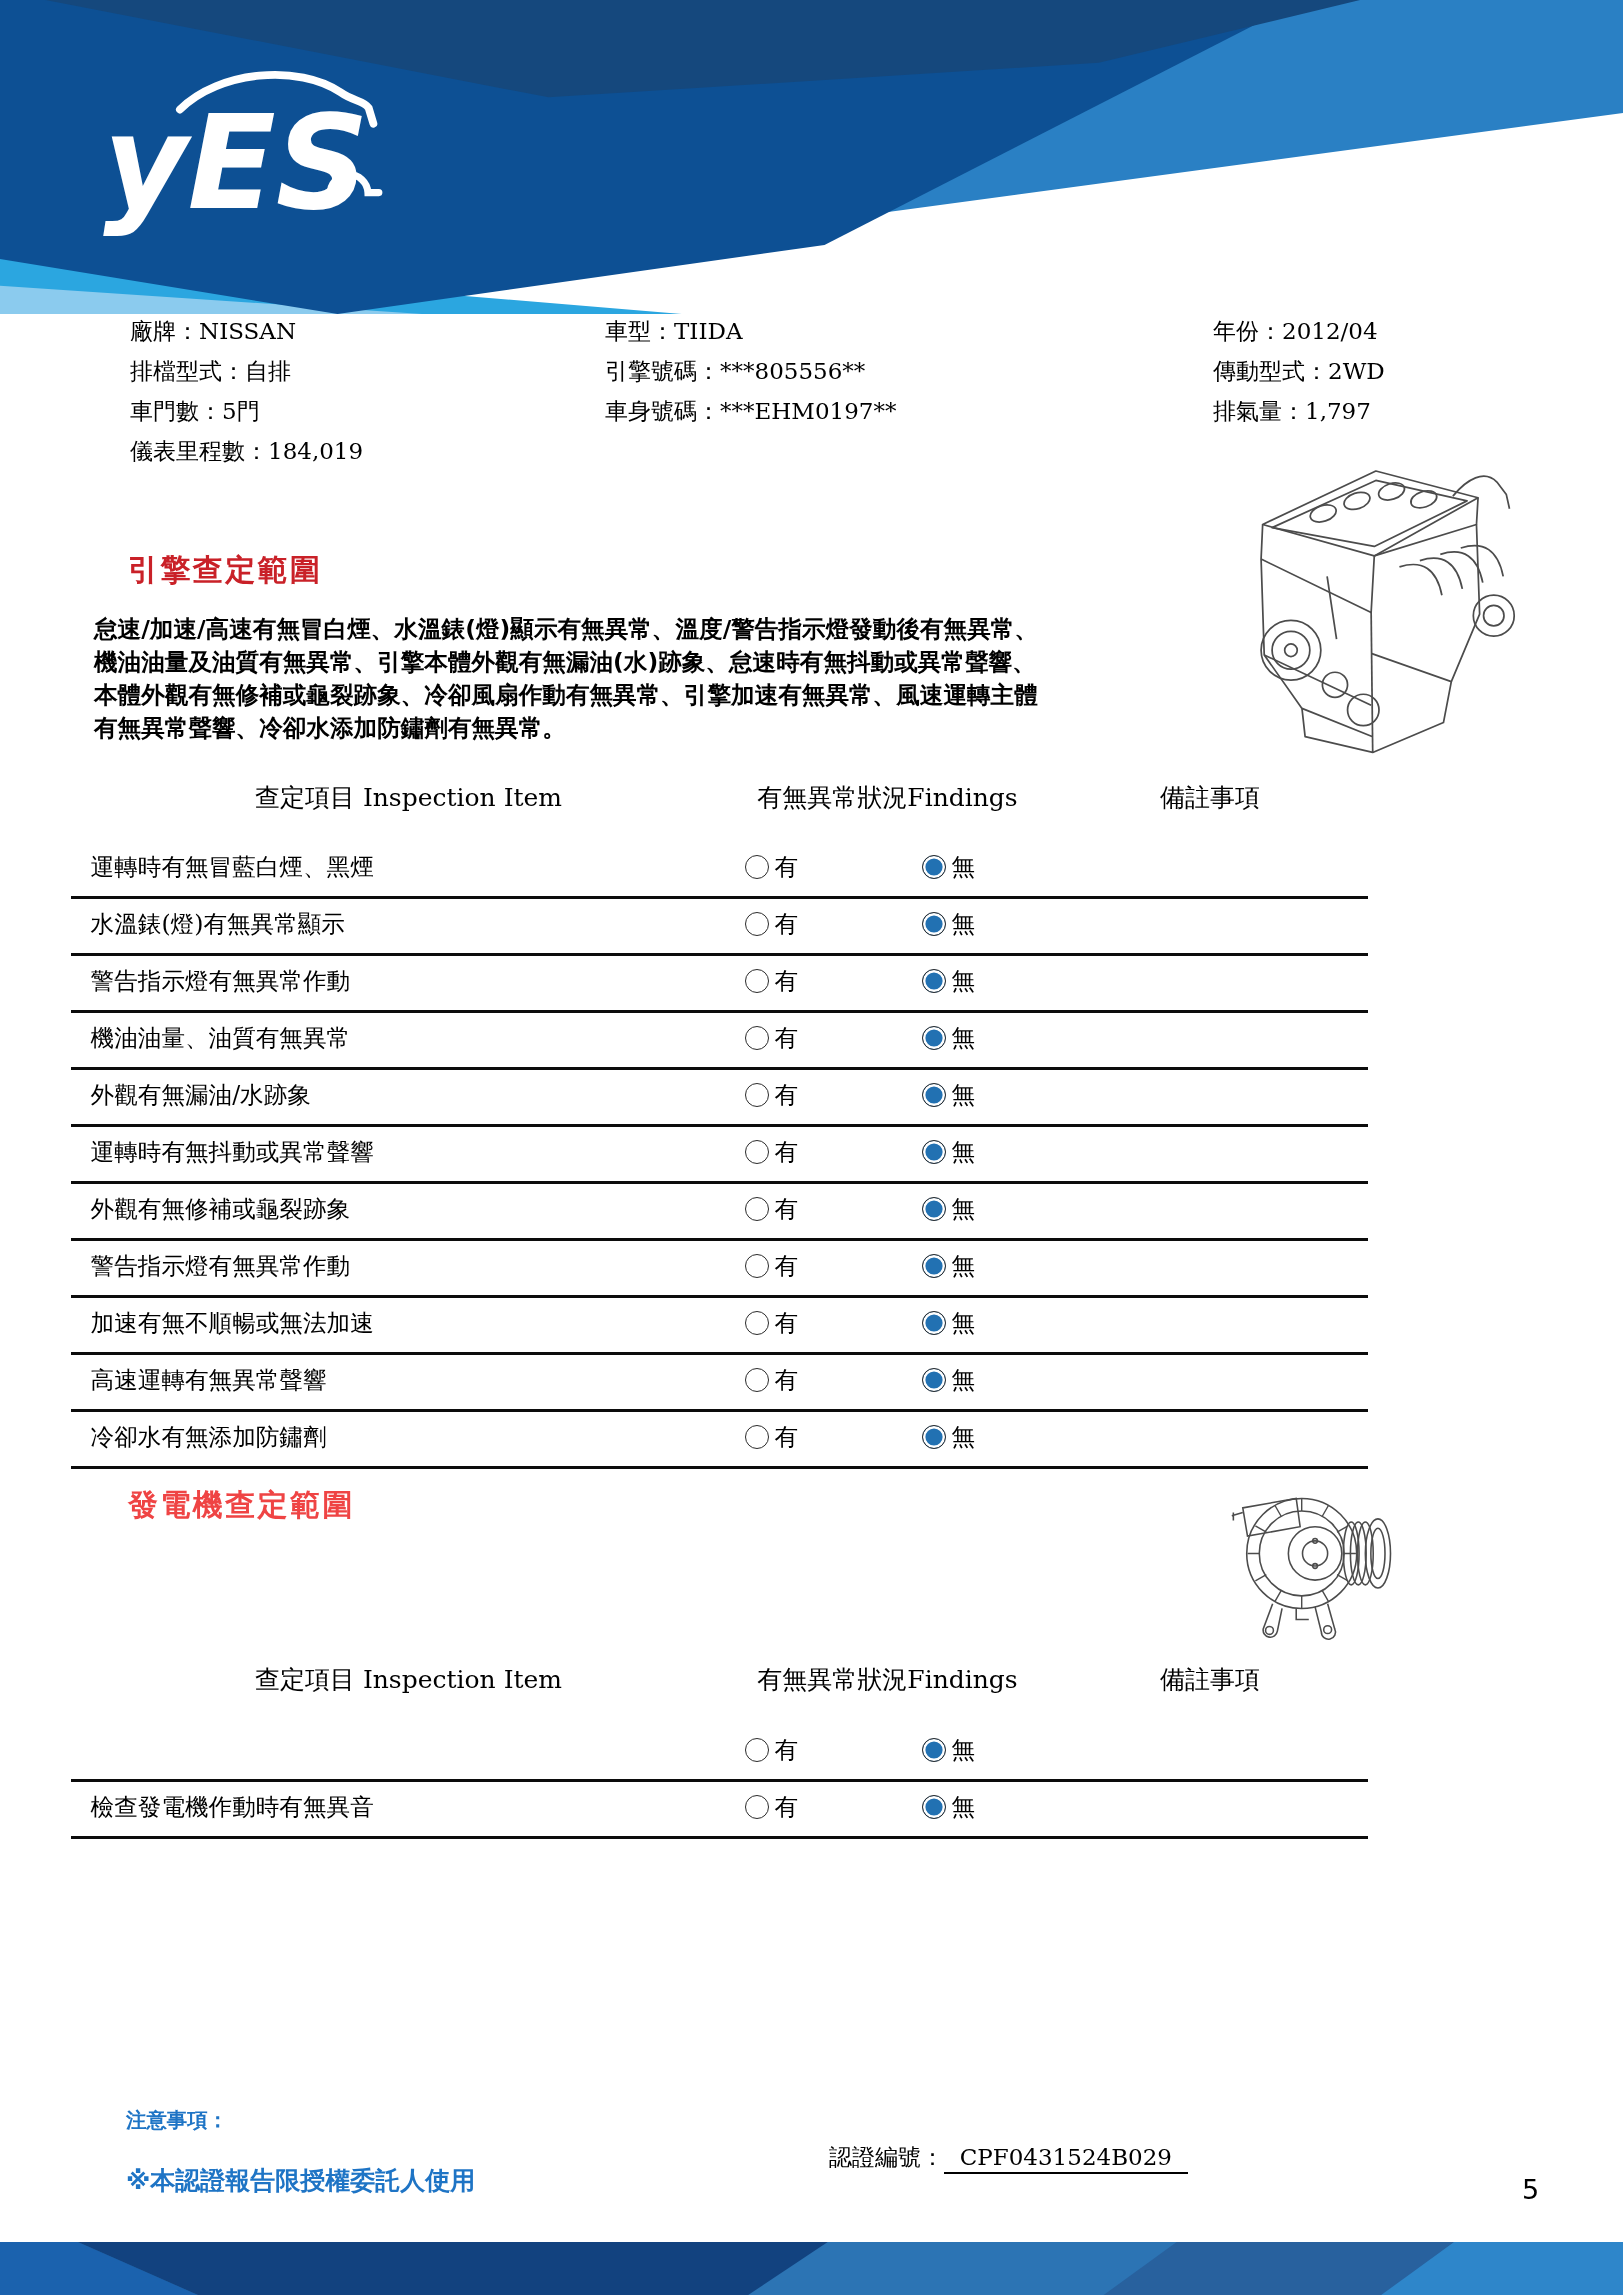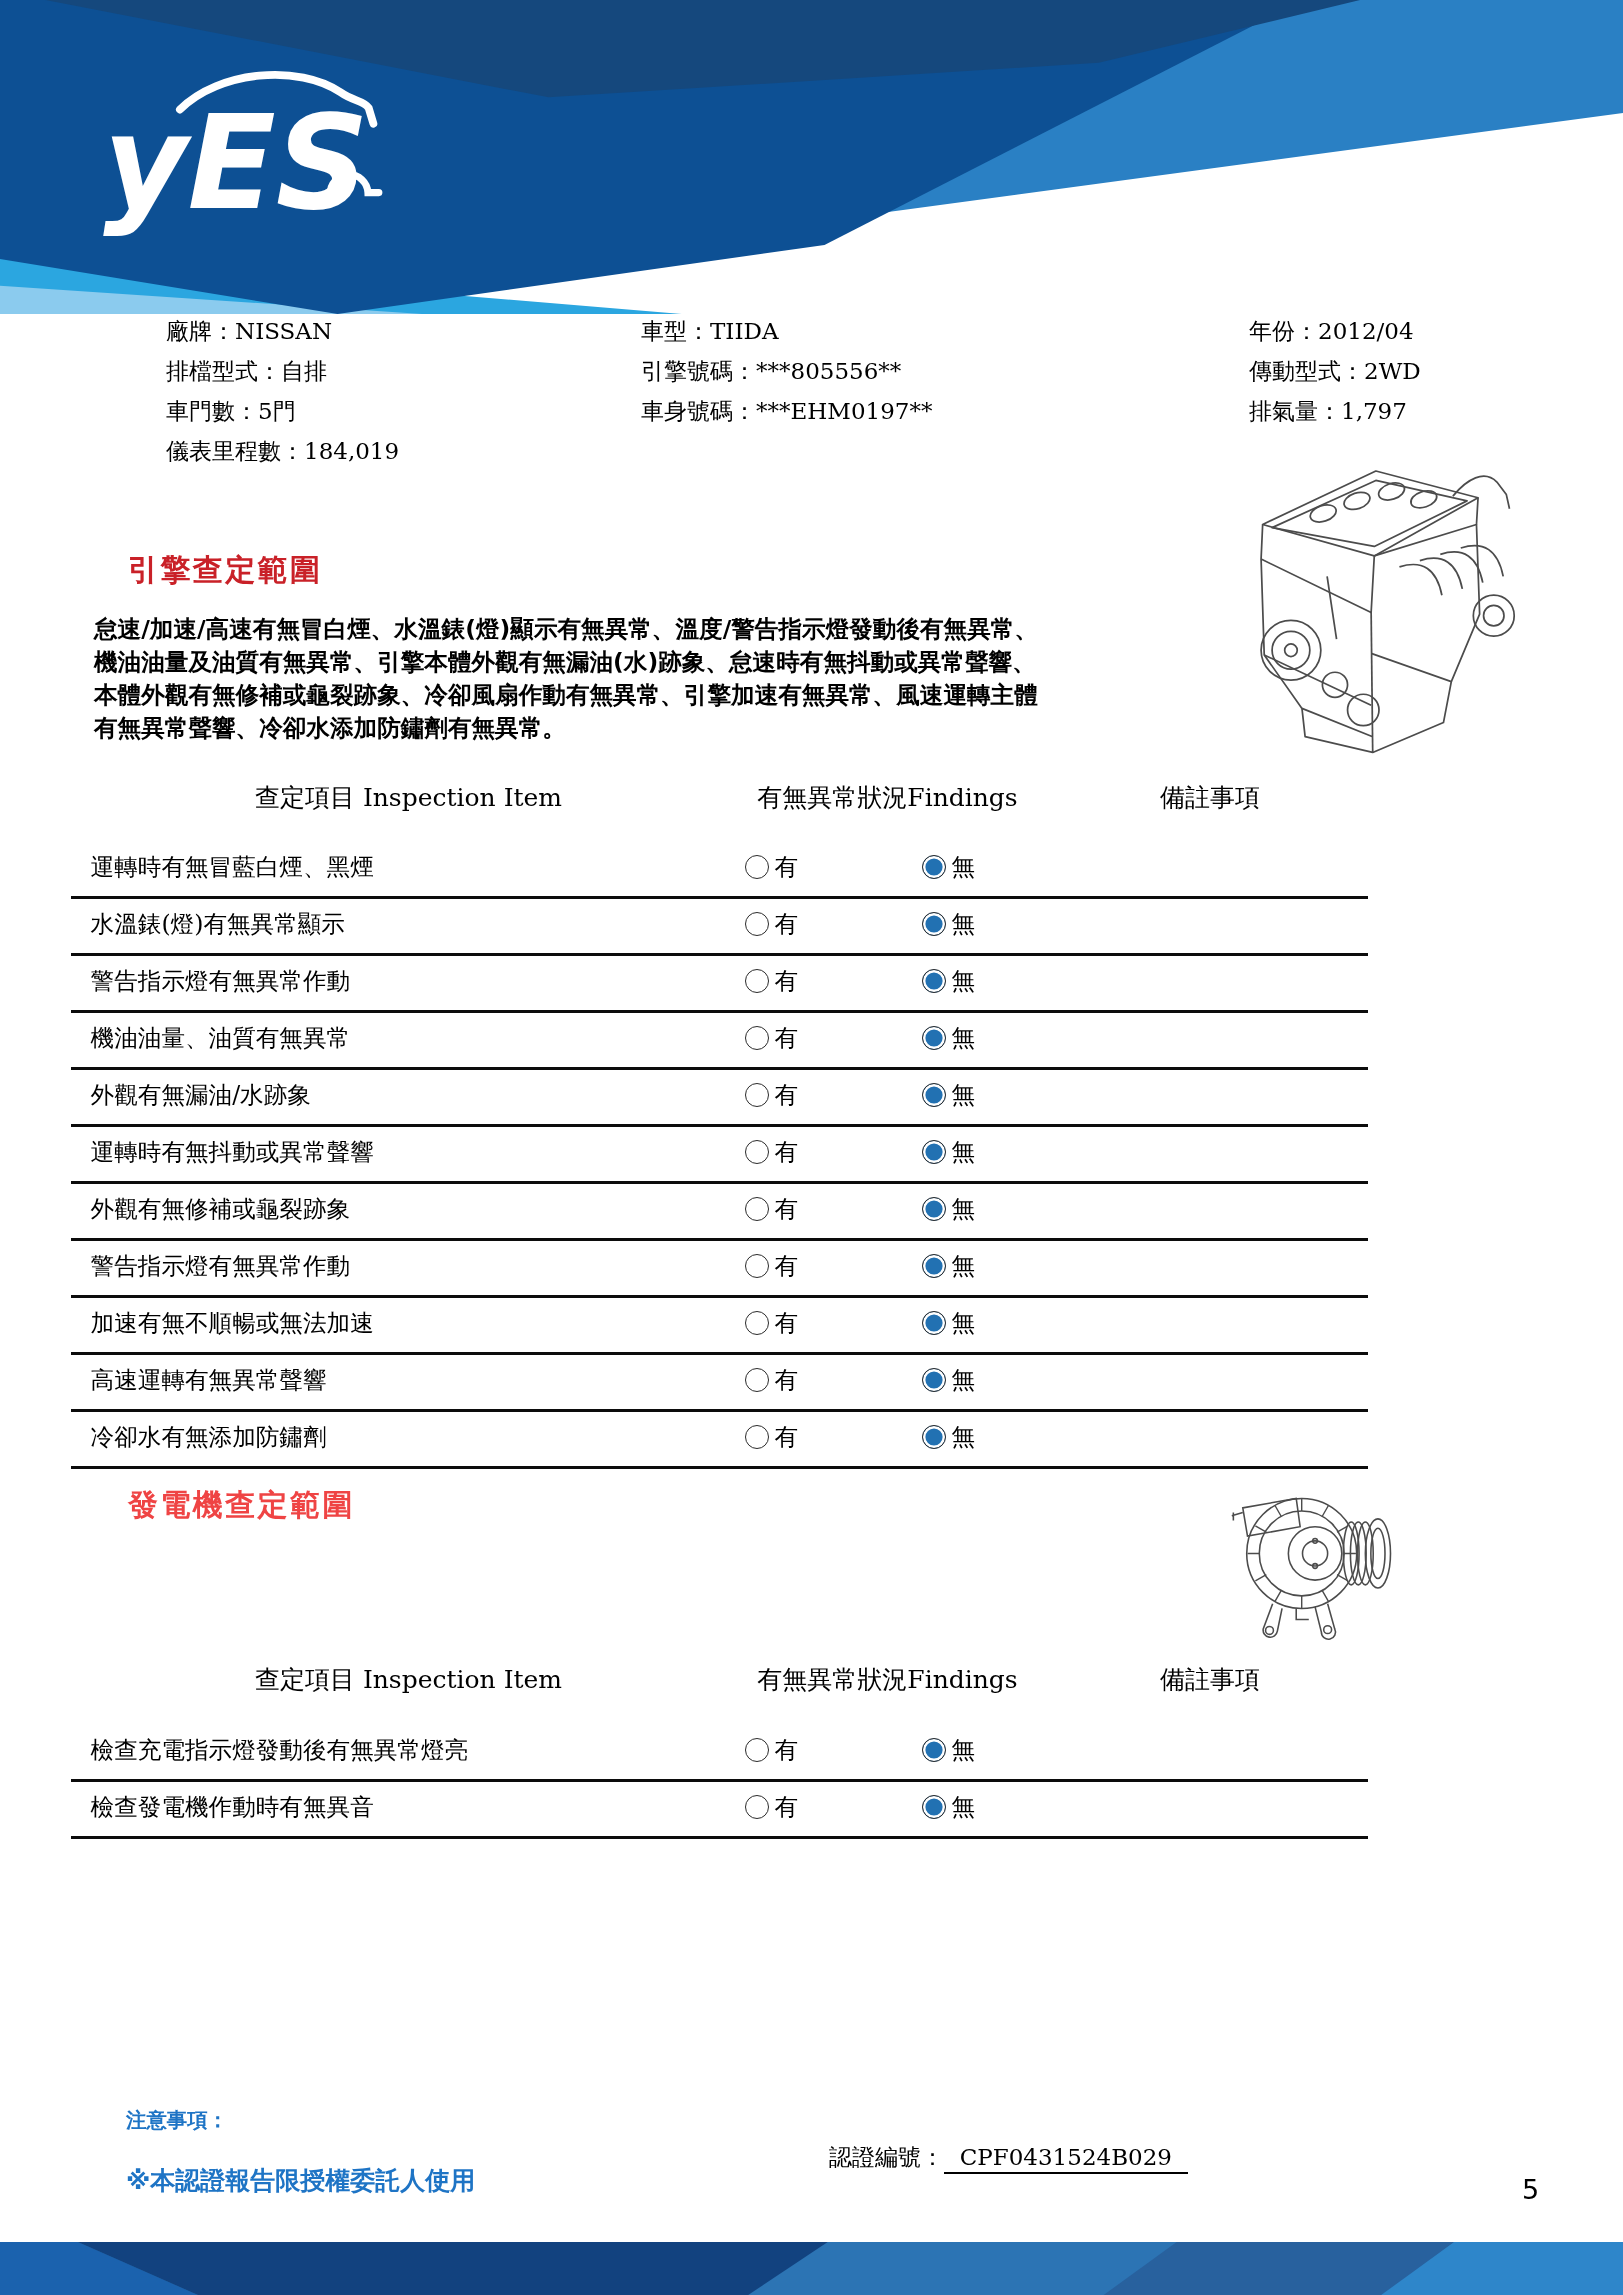--- a/index.html
+++ b/index.html
@@ -12,21 +12,21 @@
   .hdr-medium{background:#2a80c4;clip-path:polygon(77% 0,100% 0,100% 36%,8% 100%,0 100%,0 82%);}
   .hdr-cyan{background:#2ba6e0;clip-path:polygon(0 82%,42% 100%,0 100%);}
   .hdr-light{background:#8bcbee;clip-path:polygon(0 91%,26% 100%,0 100%);}
   .hdr-dark{background:#0d5094;clip-path:polygon(0 0,80.3% 0,50.8% 78%,20.8% 100%,0 82.5%);}
   .hdr-wedge{background:#15487d;clip-path:polygon(2.8% 0,83.8% 0,67.7% 20%,33.8% 31%);}
   .logo{position:absolute;left:101px;top:61px;width:291px;height:188px;}
   .hdr-title{position:absolute;left:397px;top:91px;font-family:"DejaVu Sans","Liberation Sans",sans-serif;
              font-weight:800;font-size:64px;color:#ffffff;letter-spacing:6.3px;white-space:nowrap;}
 
   
-  .vinfo{position:absolute;top:311px;font-size:23px;margin-left:36px;}
+  .vinfo{position:absolute;top:311px;font-size:23px;}
   .vinfo .vi-line{height:40px;line-height:40px;white-space:nowrap;}
   .vcol1{left:130px;} .vcol2{left:605px;} .vcol3{left:1213px;}
 
   
   .sec-head{position:absolute;left:128px;font-family:Liberation Sans, sans-serif;
             font-weight:800;font-size:30px;letter-spacing:2.4px;white-space:nowrap;}
   .sec-desc{position:absolute;left:94px;width:1154px;font-family:"DejaVu Sans","Liberation Sans",sans-serif;
             font-weight:bold;font-size:23.6px;line-height:33px;white-space:pre-line;}
 
   
@@ -263,21 +263,20 @@
     <path d="M112,164 L120,196 a9,9 0 1 0 17,-4 L128,160"></path>
     <circle cx="128" cy="193" r="5"></circle>
     <path d="M88,166 L88,180 L104,180"></path>
   </svg>
 
   <div class="thead-cell th-item" style="top:1663px;">查定項目 Inspection Item</div>
   <div class="thead-cell th-findings" style="top:1663px;">有無異常狀況Findings</div>
   <div class="thead-cell th-remarks" style="top:1663px;">備註事項</div>
   <div class="trows" style="top:1725px;">
       <div class="trow">
-    <div class="trow-label">檢查充電指示燈發動後有無異常燈亮</div>
     <div class="radio-group">
       <span class="radio yes"></span>
       <span class="radio-label">有</span>
       <span class="radio no selected"></span>
       <span class="radio-label">無</span>
     </div>
   </div>
       <div class="trow">
     <div class="trow-label">檢查發電機作動時有無異音</div>
     <div class="radio-group">

